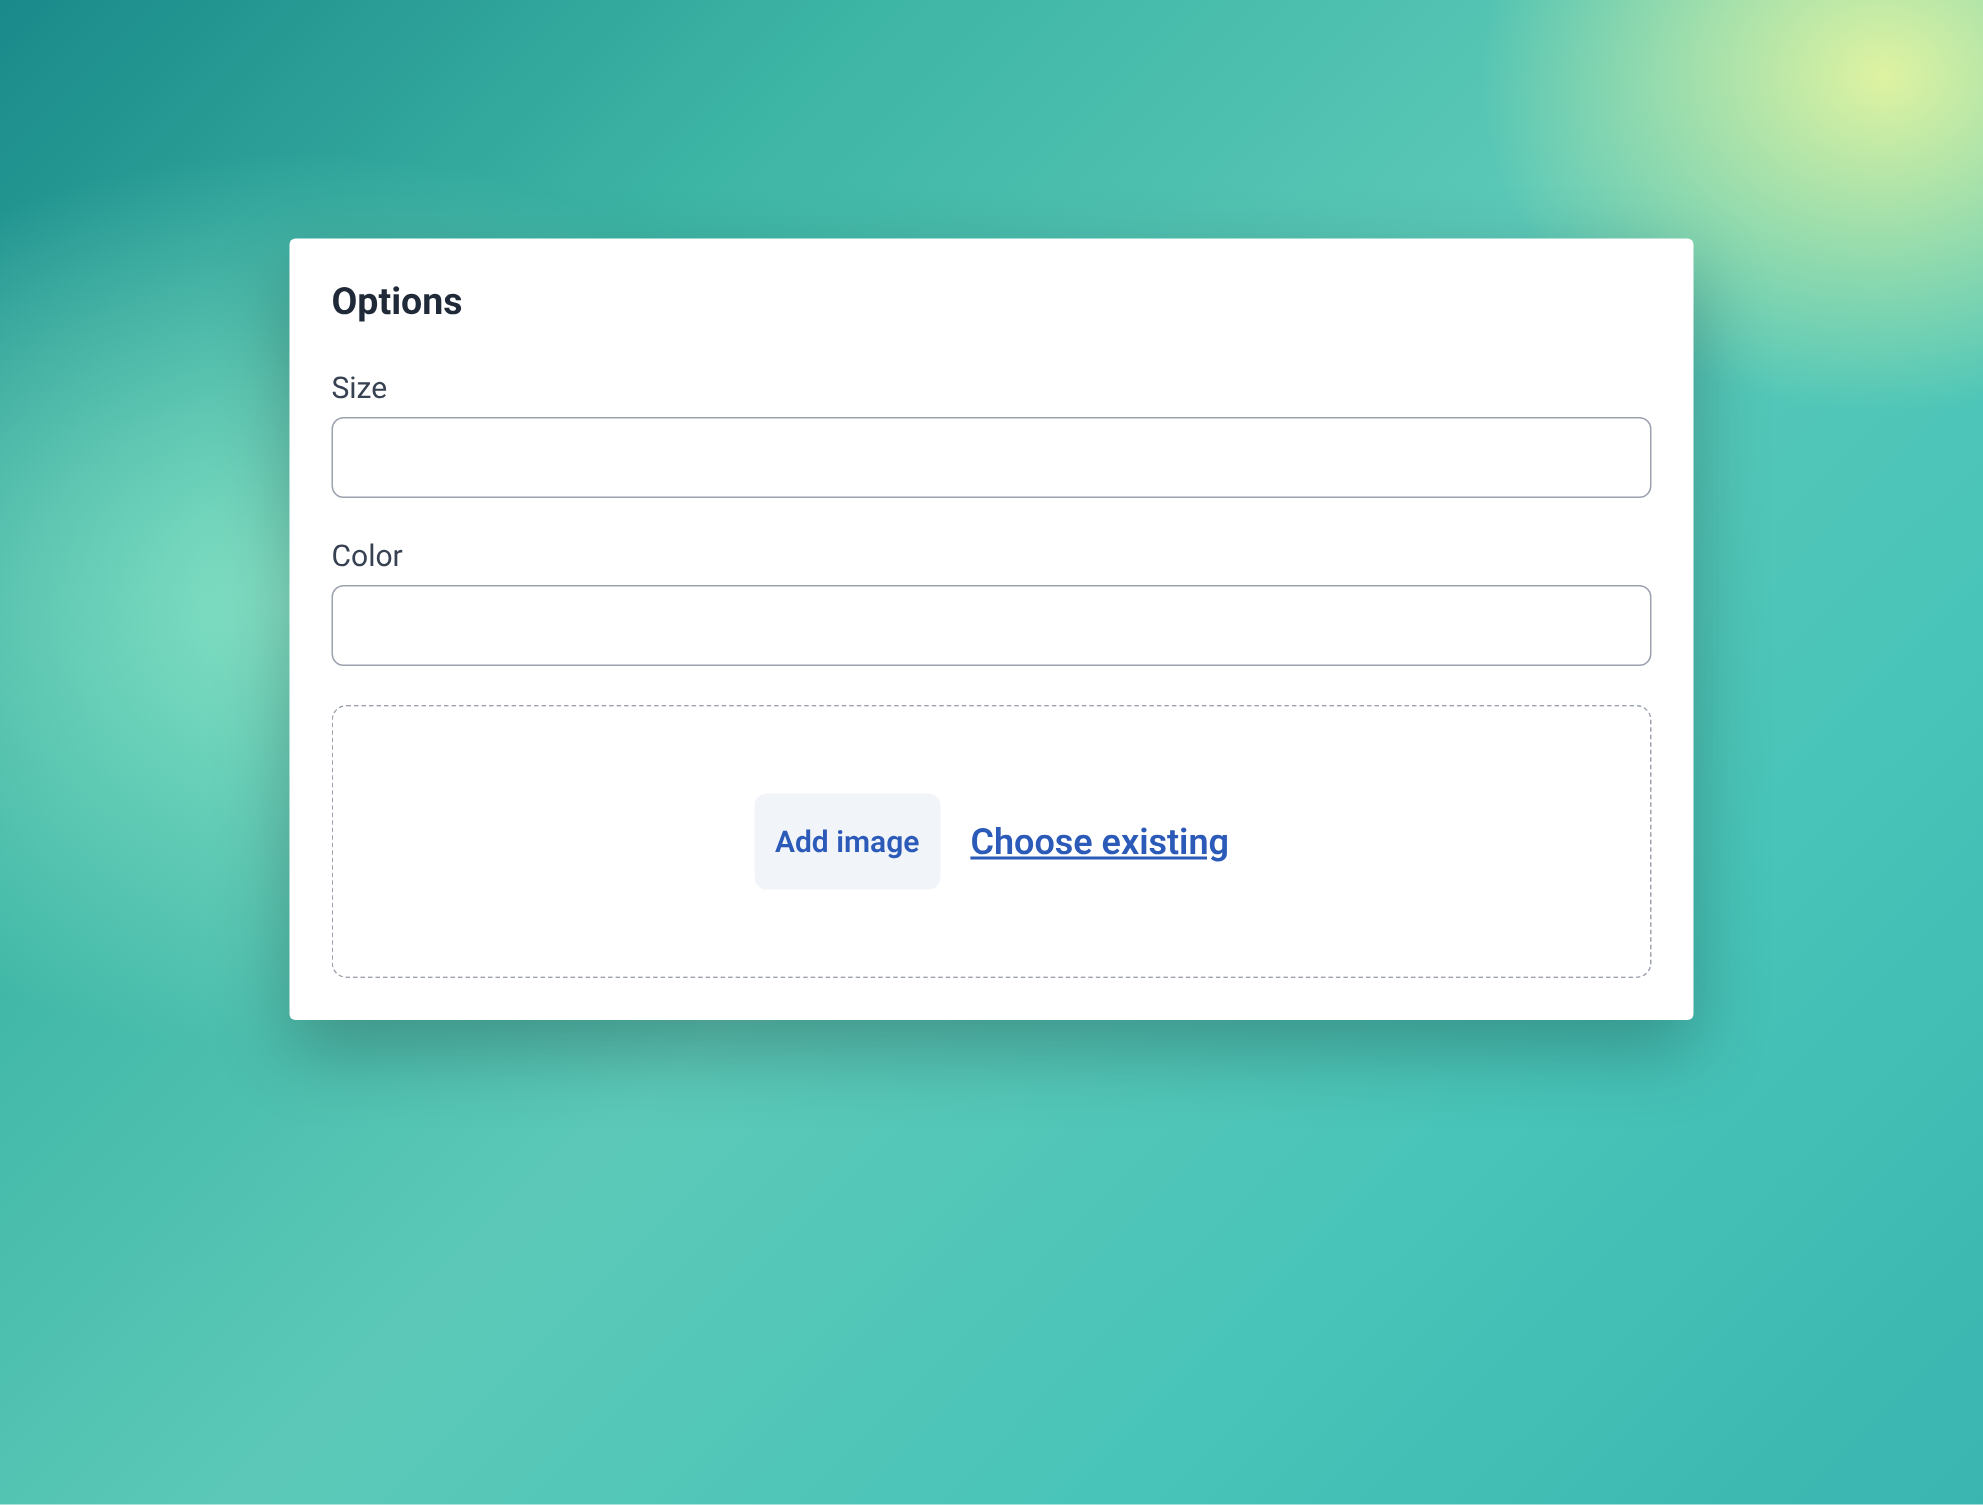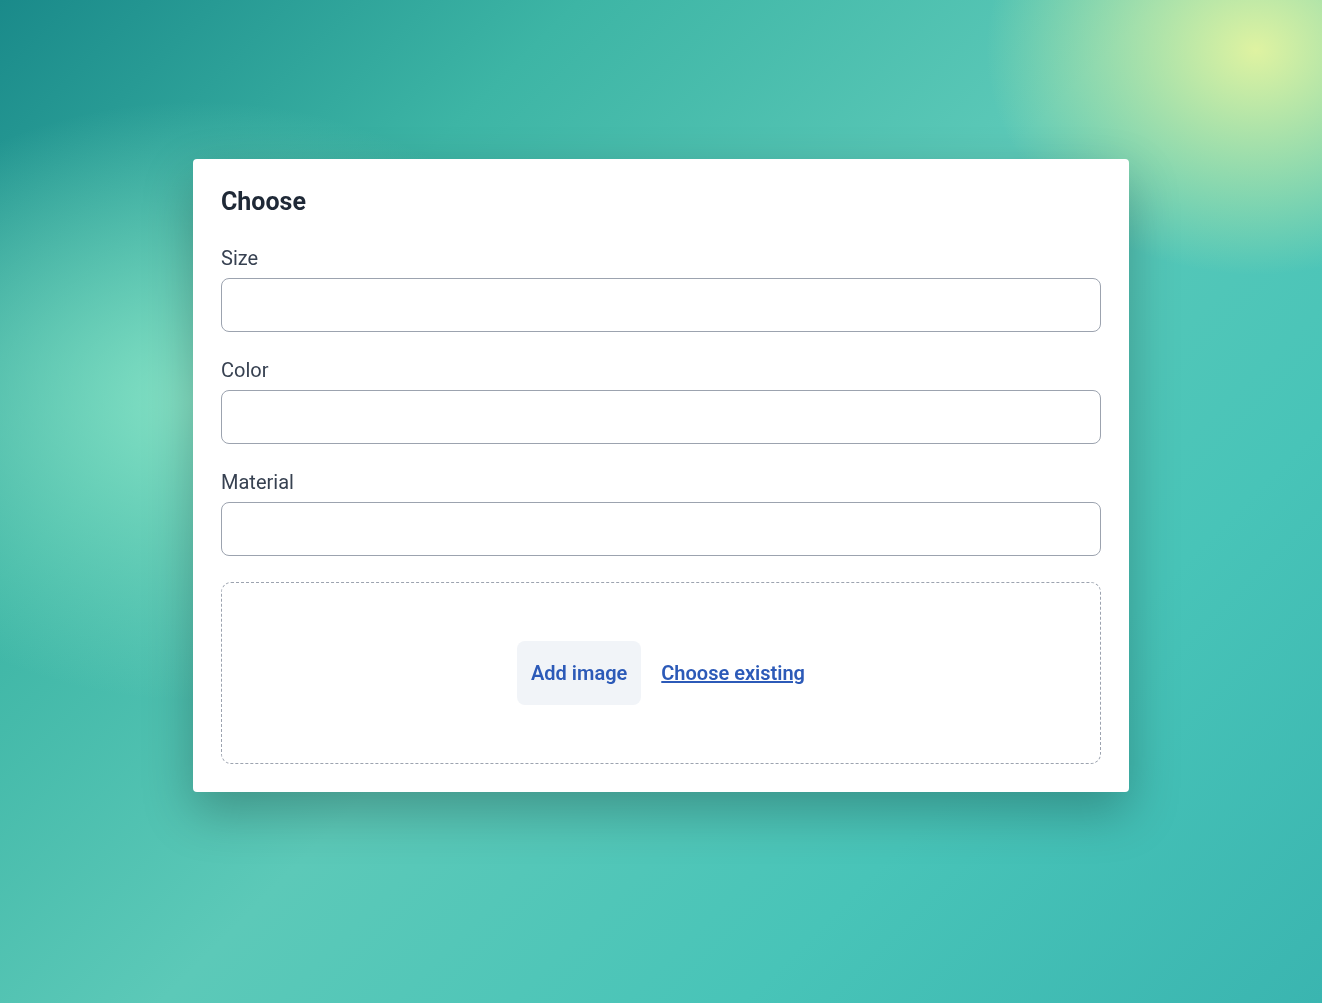--- a/index.html
+++ b/index.html
@@ -71,44 +71,40 @@
       border: none;
       border-radius: 8px;
       padding: 20px 14px;
       font-size: 20px;
       font-weight: 600;
       cursor: pointer;
       font-family: inherit;
     }
     .choose-existing-link {
       color: #2c5ab8;
-      font-size: 20px;
+      font-size: 24px;
       font-weight: 600;
       text-decoration: underline;
       cursor: pointer;
     }
   </style>
 </head>
 <body>
 
 <div class="card">
-  <h2 class="card-title">Choose</h2>
+  <h2 class="card-title">Options</h2>
 
   <div class="field-group">
     <label class="field-label">Size</label>
     <input type="text" class="field-input" value="" style="">
   </div>
 
   <div class="field-group">
     <label class="field-label">Color</label>
     <input type="text" class="field-input" value="" style="">
   </div>
 
-  <div class="field-group">
-    <label class="field-label">Material</label>
-    <input type="text" class="field-input" value="" style="">
-  </div>
 
   <div class="dropzone">
     <button class="add-image-btn">Add image</button>
     <a class="choose-existing-link">Choose existing</a>
   </div>
 </div>
 
 </body></html>

